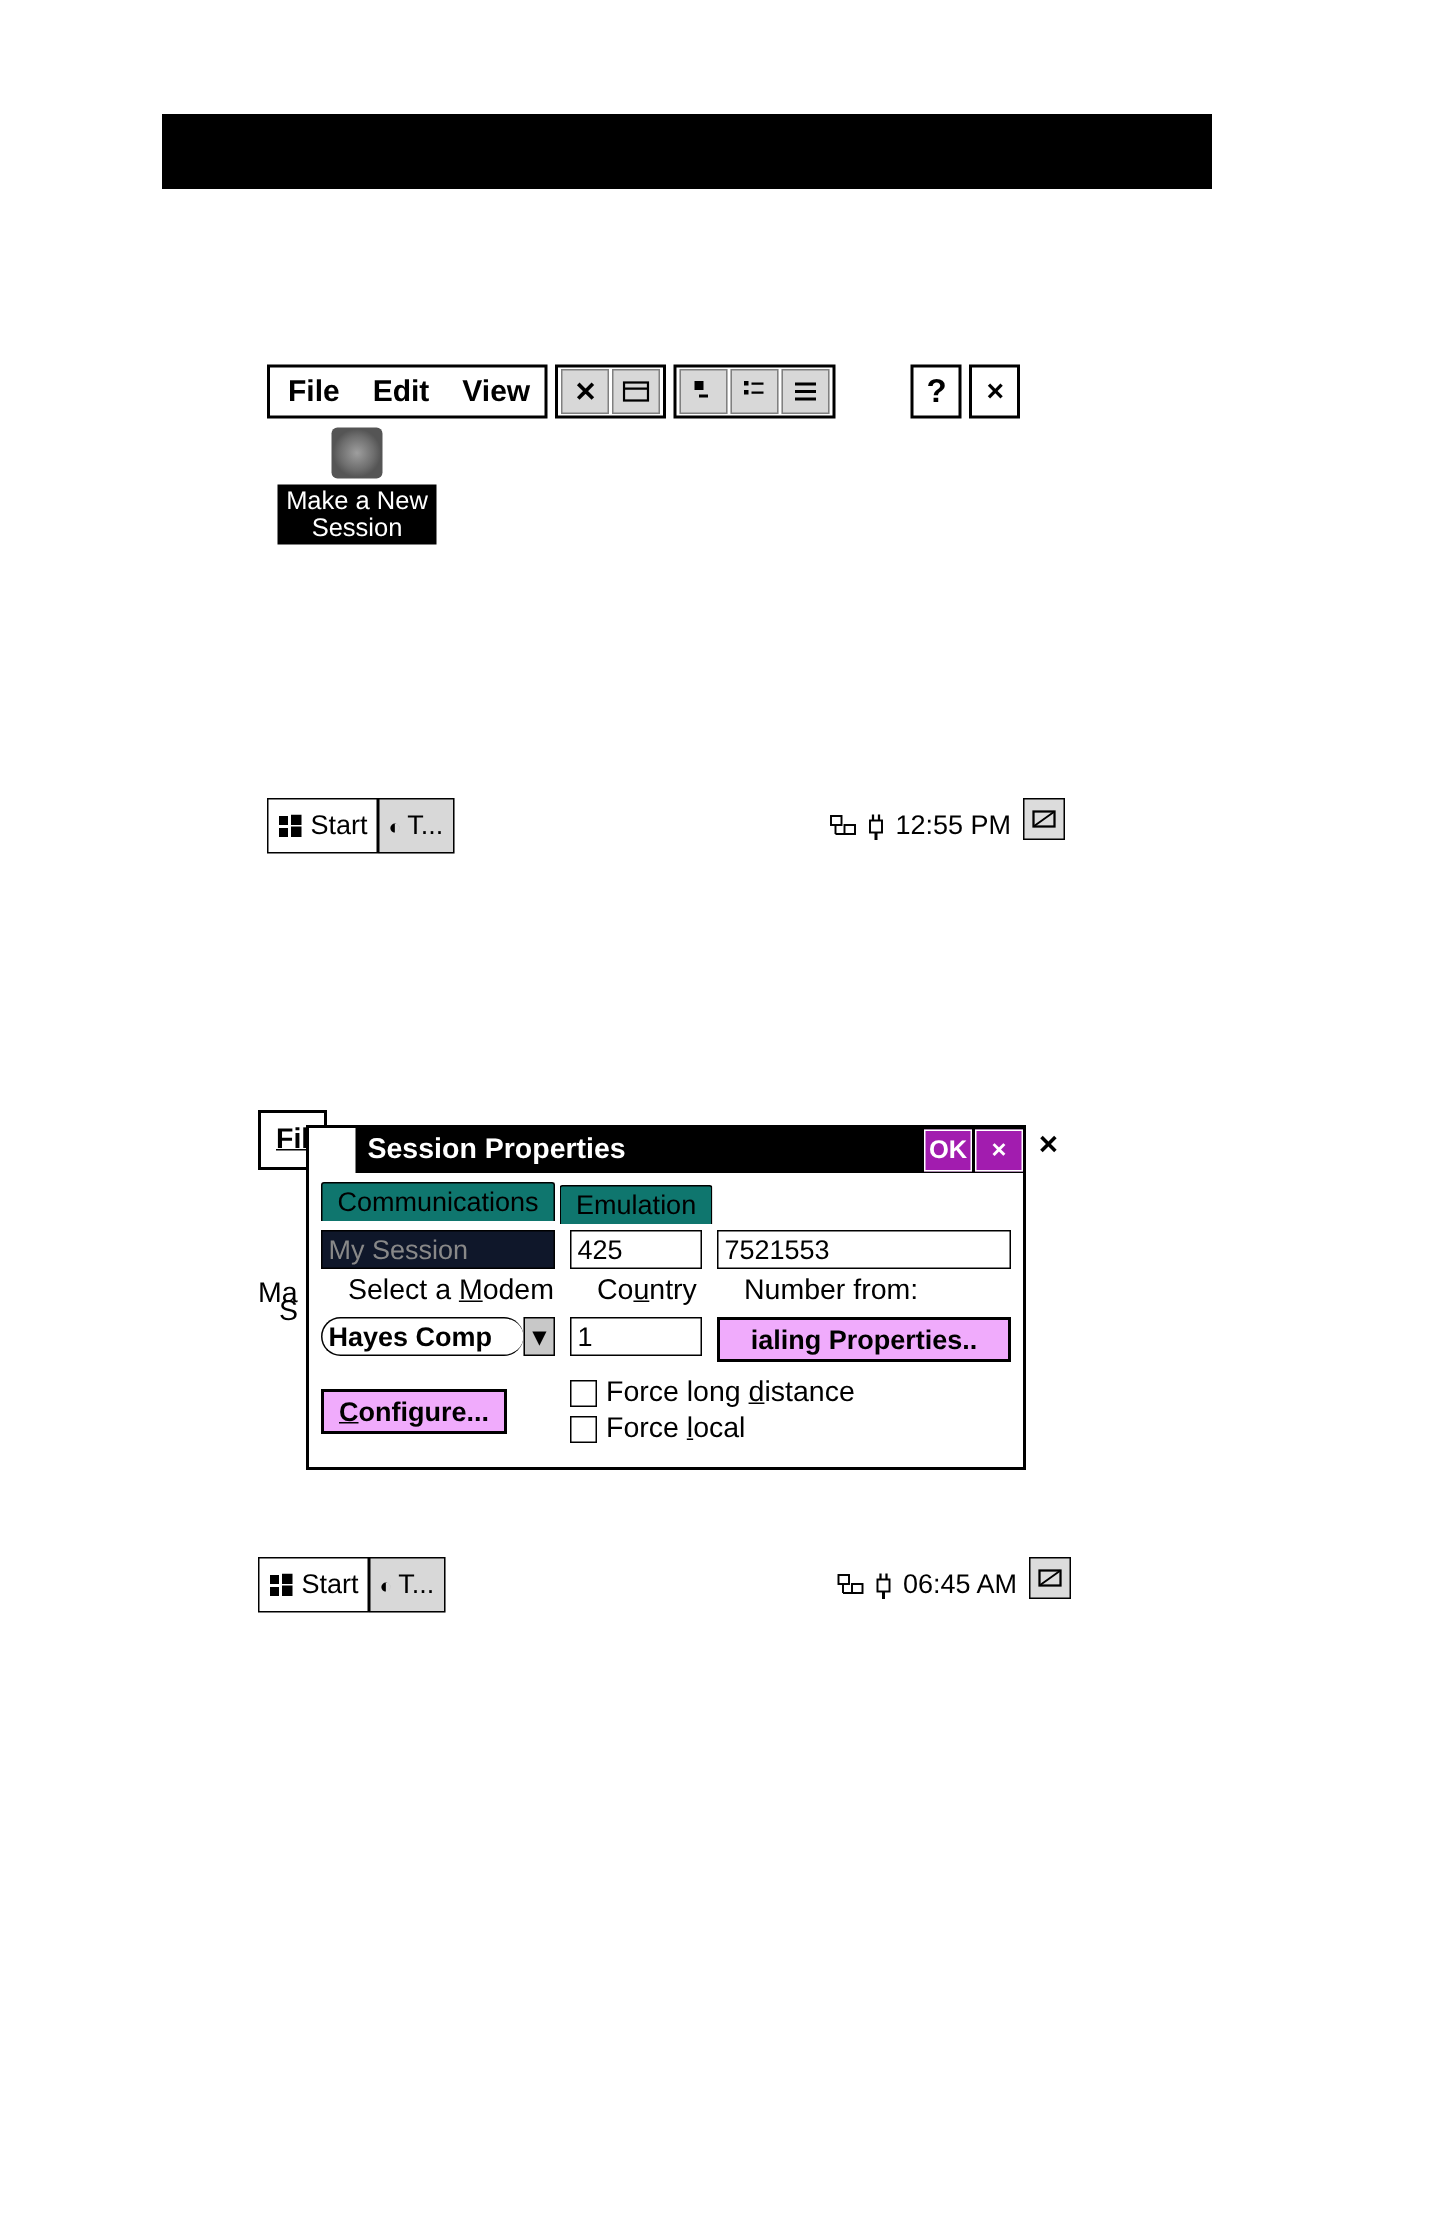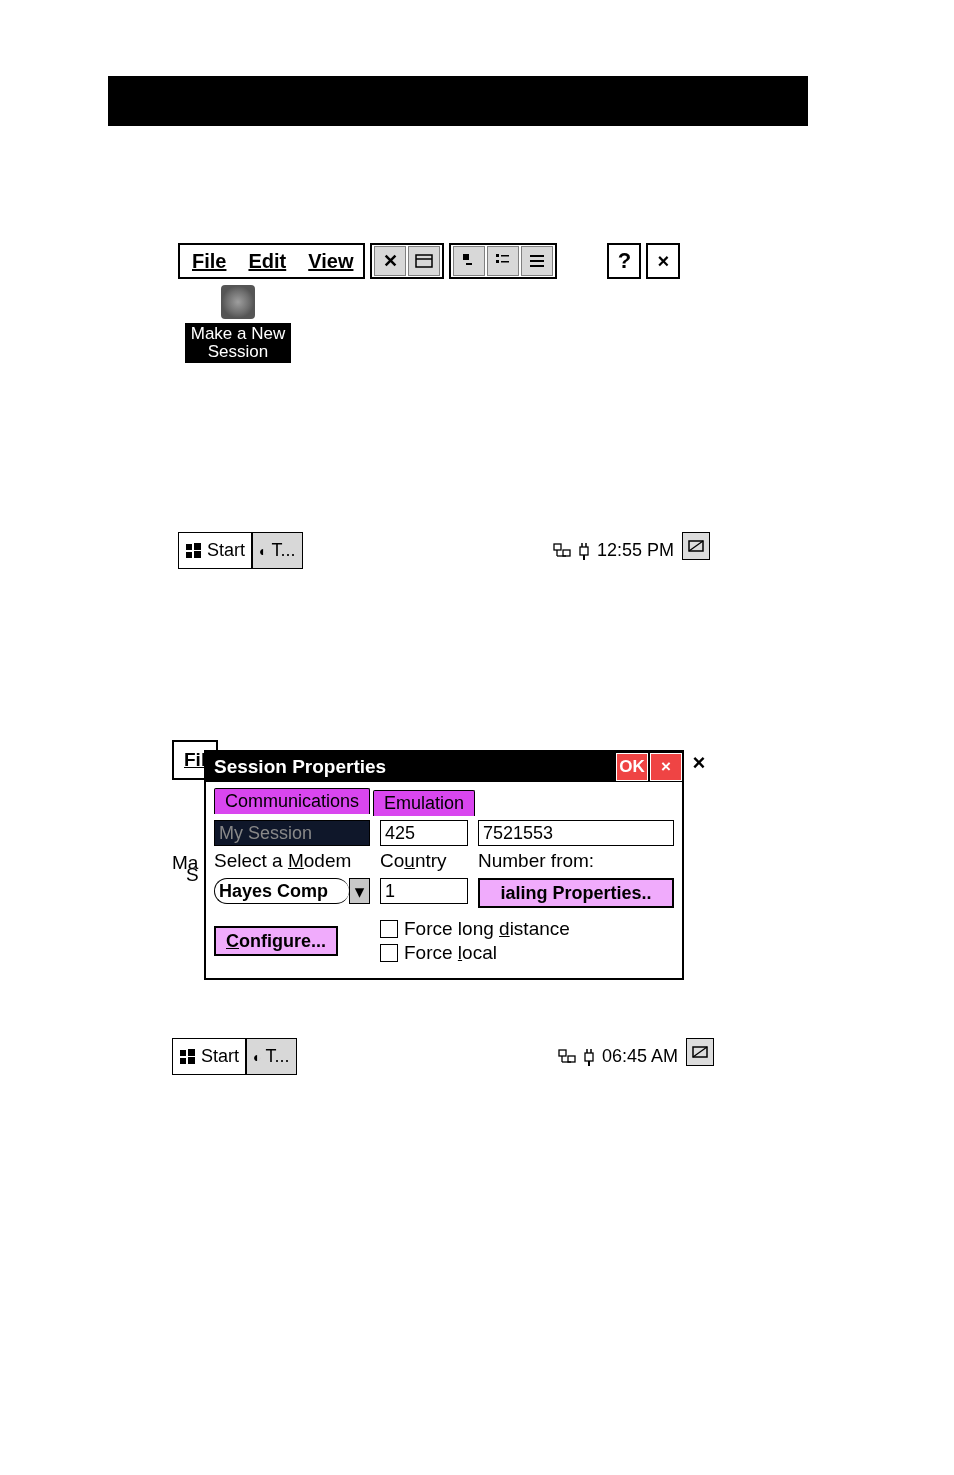--- a/index.html
+++ b/index.html
@@ -47,21 +47,20 @@
     display: flex;
     align-items: center;
   }
   .menu-box {
     padding: 0 10px 0 12px;
     gap: 22px;
   }
   .menu-item {
     font-size: 20px;
     font-weight: bold;
-    text-decoration: underline;
     cursor: pointer;
   }
   .tool-box {
     padding: 0 2px;
     gap: 2px;
   }
   .tool-btn {
     width: 30px;
     height: 28px;
     background: #d8d8d8;
@@ -208,25 +207,26 @@
     background: #fff;
   }
   .dlg-title {
     background: #000;
     color: #fff;
     display: flex;
     align-items: center;
     height: 30px;
     padding-left: 8px;
     font-weight: bold;
+    margin-left: 31px;
   }
   .dlg-title .tbtn {
     width: 30px;
     height: 26px;
-    background: #ef4444;
+    background: #a21caf;
     color: #fff;
     border: 1px solid #fff;
     display: flex;
     align-items: center;
     justify-content: center;
     font-size: 17px;
     font-weight: bold;
     margin-left: 2px;
   }
 
@@ -250,21 +250,21 @@
     display: flex;
     gap: 3px;
     margin-bottom: 6px;
   }
   .tab {
     border: 1px solid #000;
     border-bottom: none;
     padding: 2px 10px;
     border-radius: 2px 2px 0 0;
     font-size: 18px;
-    background: #d946ef;
+    background: #0f766e;
   }
   .tab.inactive {
     position: relative;
     top: 2px;
   }
 
   .row {
     display: flex;
     gap: 10px;
     margin-bottom: 4px;
@@ -485,21 +485,21 @@
           <div class="tab inactive">Emulation</div>
         </div>
 
 
         <div class="row">
           <div class="col-s"><input class="inp disabled" readonly="" value="My Session" style=""></div>
           <div class="col-a"><input class="inp" value="425" style=""></div>
           <div class="col-t"><input class="inp" value="7521553" style=""></div>
         </div>
 
-        <div class="row" style="margin-top:4px;">
+        <div class="row" style="margin-top:4px;margin-left:18px;">
           <div class="col-s">
               <span class="lbl">Select a <u>M</u>odem</span>
             </div>
           <div class="col-a">
               <span class="lbl">Co<u>u</u>ntry</span>
             </div>
           <div class="col-t">
               <span class="lbl">Number from:</span>
             </div>
         </div>

